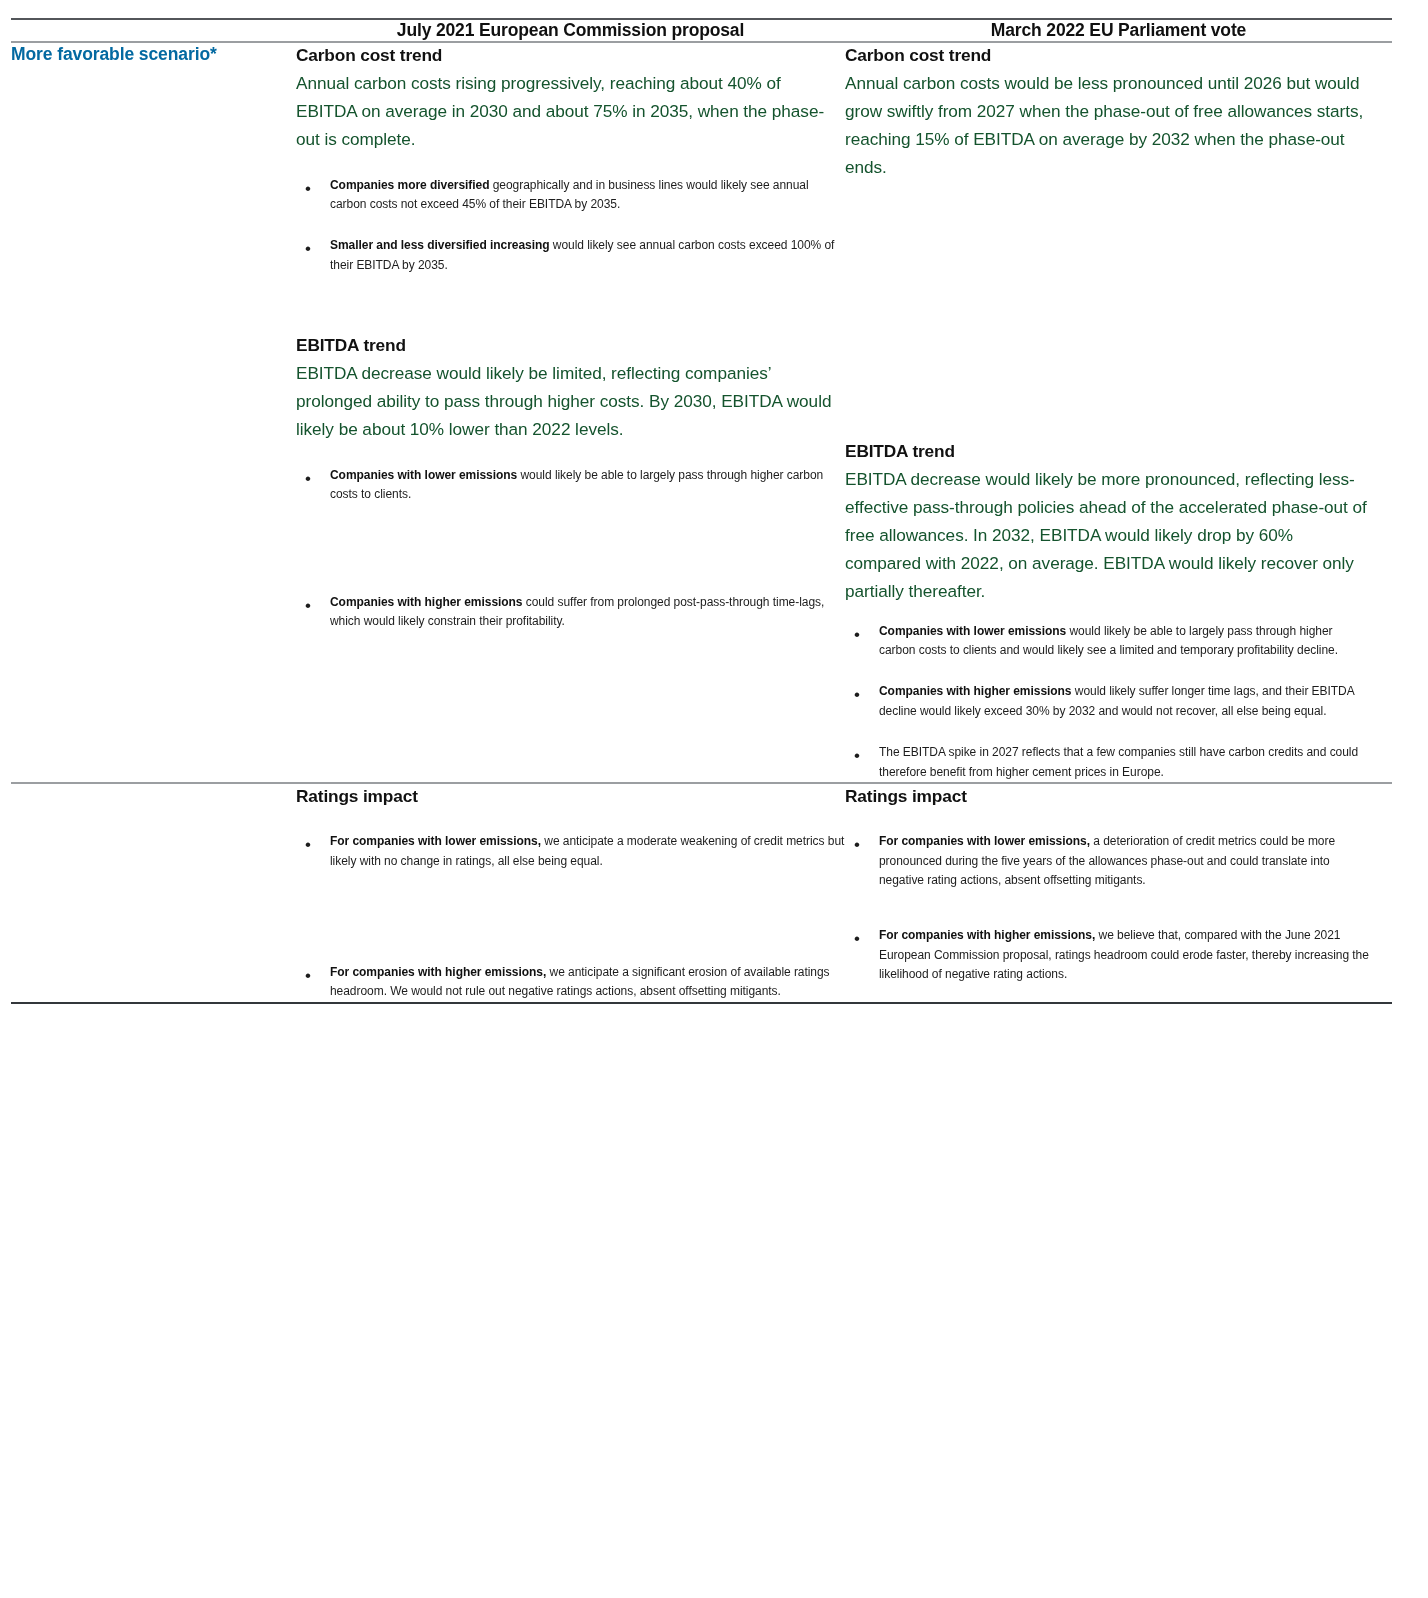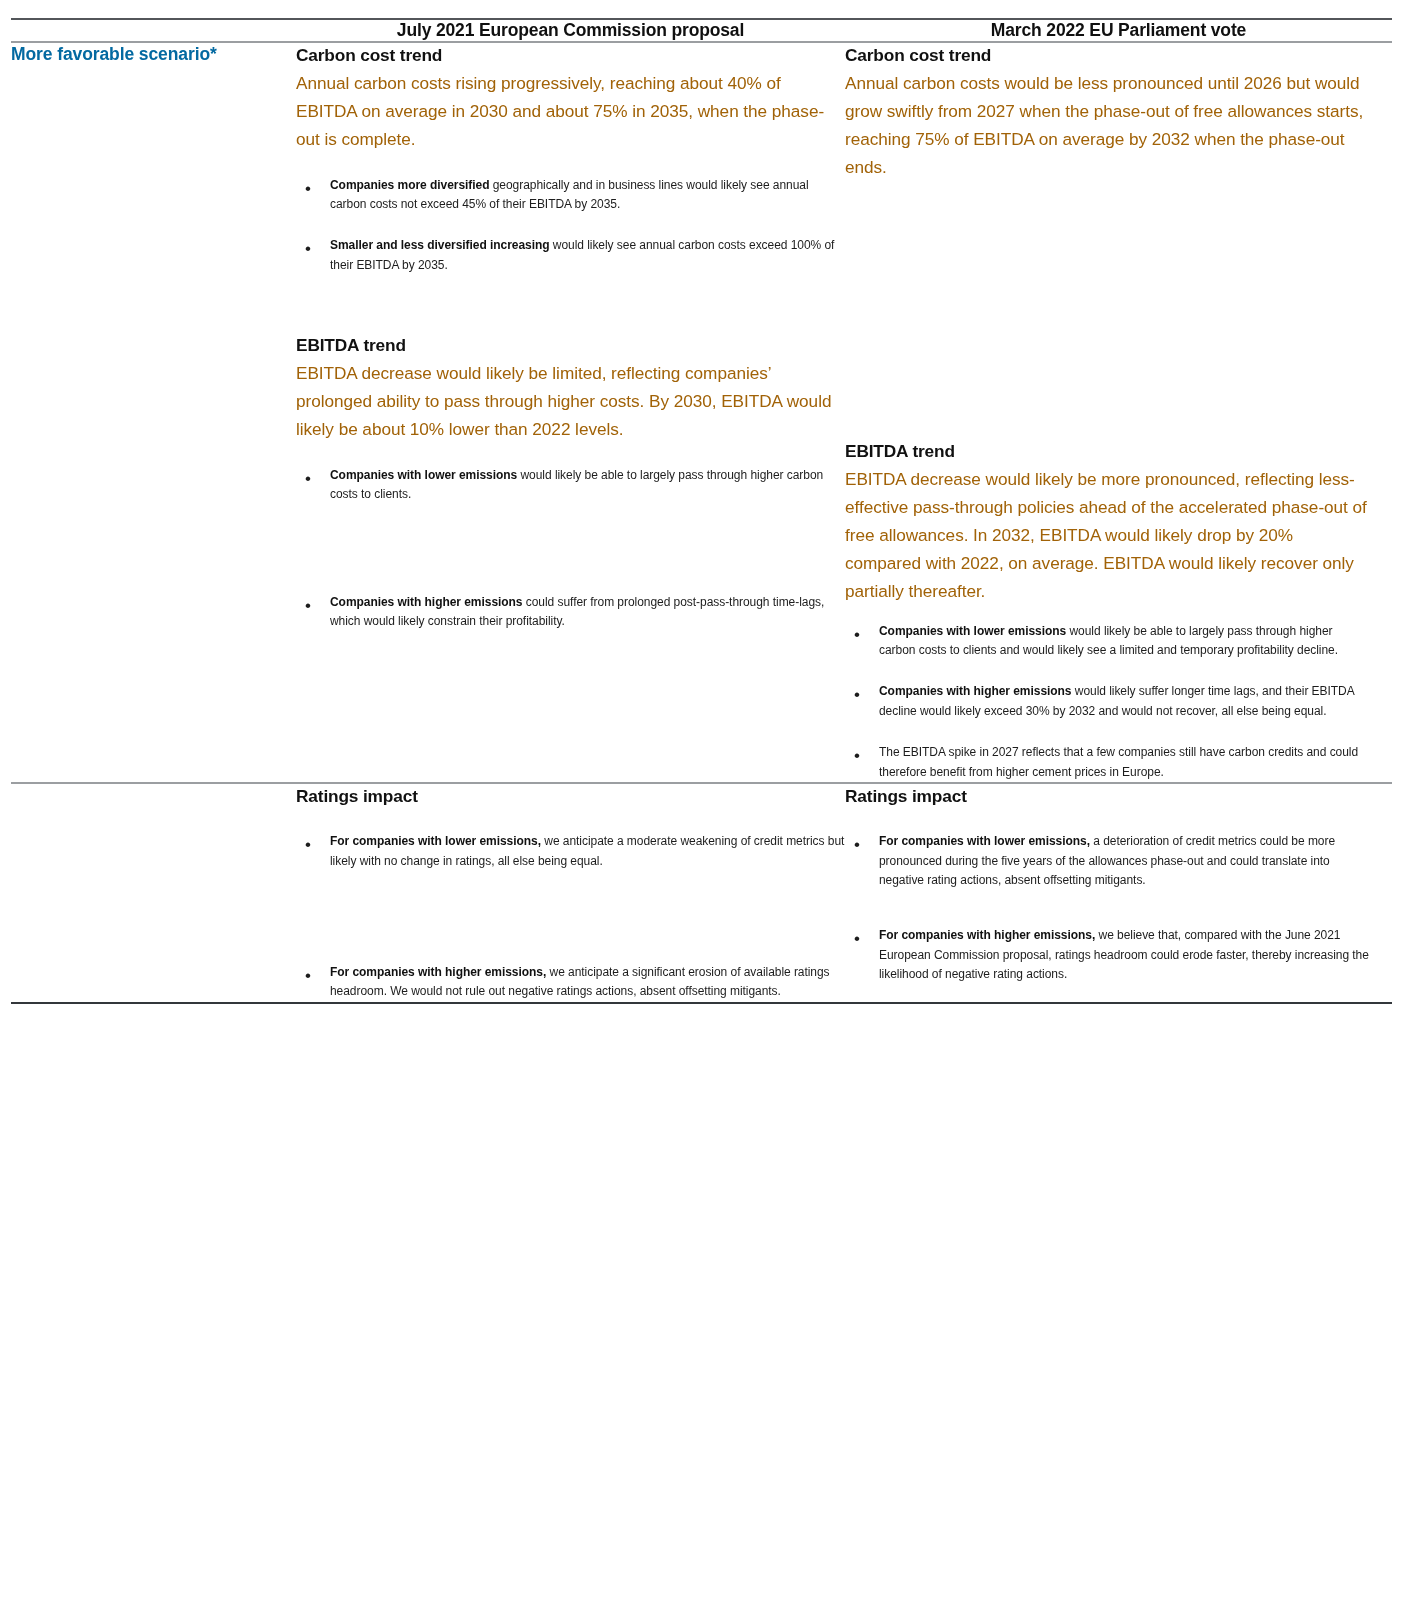--- a/index.html
+++ b/index.html
@@ -76,21 +76,21 @@
     font-weight: bold;
     letter-spacing: -0.15px;
     line-height: 1.5;
     margin: 0 0 1px 0;
     color: #111;
   }
   .para {
     font-size: 17.2px;
     line-height: 1.62;
     margin: 0;
-    color: #a16207;
+    color: #14532d;
     letter-spacing: -0.05px;
   }
   ul.bul {
     list-style: none;
     margin: 22px 0 0 0;
     padding: 0;
   }
   ul.bul.tight { margin-top: 16px; }
   ul.bul li {
     position: relative;
@@ -153,28 +153,28 @@
             <ul class="bul">
               <li style="margin-bottom:88px"><b>Companies with lower emissions</b><span> would likely be able to largely pass through higher carbon costs to clients.</span></li>
               <li><b>Companies with higher emissions</b><span> could suffer from prolonged post-pass-through time-lags, which would likely constrain their profitability.</span></li>
             </ul>
           </div>
         </td>
 
         <td class="cell-body right vline-l">
           <div class="blk">
             <div class="sub-head">Carbon cost trend</div>
-            <p class="para">Annual carbon costs would be less pronounced until 2026 but would grow swiftly from 2027 when the phase-out of free allowances starts, reaching 75% of EBITDA on average by 2032 when the phase-out ends.</p>
+            <p class="para">Annual carbon costs would be less pronounced until 2026 but would grow swiftly from 2027 when the phase-out of free allowances starts, reaching 15% of EBITDA on average by 2032 when the phase-out ends.</p>
           </div>
 
           <div style="height:258px"></div>
 
           <div class="blk">
             <div class="sub-head">EBITDA trend</div>
-            <p class="para">EBITDA decrease would likely be more pronounced, reflecting less-effective pass-through policies ahead of the accelerated phase-out of free allowances. In 2032, EBITDA would likely drop by 20% compared with 2022, on average. EBITDA would likely recover only partially thereafter.</p>
+            <p class="para">EBITDA decrease would likely be more pronounced, reflecting less-effective pass-through policies ahead of the accelerated phase-out of free allowances. In 2032, EBITDA would likely drop by 60% compared with 2022, on average. EBITDA would likely recover only partially thereafter.</p>
             <ul class="bul tight">
               <li><b>Companies with lower emissions</b><span> would likely be able to largely pass through higher carbon costs to clients and would likely see a limited and temporary profitability decline.</span></li>
               <li><b>Companies with higher emissions</b><span> would likely suffer longer time lags, and their EBITDA decline would likely exceed 30% by 2032 and would not recover, all else being equal.</span></li>
               <li><b></b><span>The EBITDA spike in 2027 reflects that a few companies still have carbon credits and could therefore benefit from higher cement prices in Europe.</span></li>
             </ul>
           </div>
         </td>
       </tr>
 
       <tr class="last-row">

